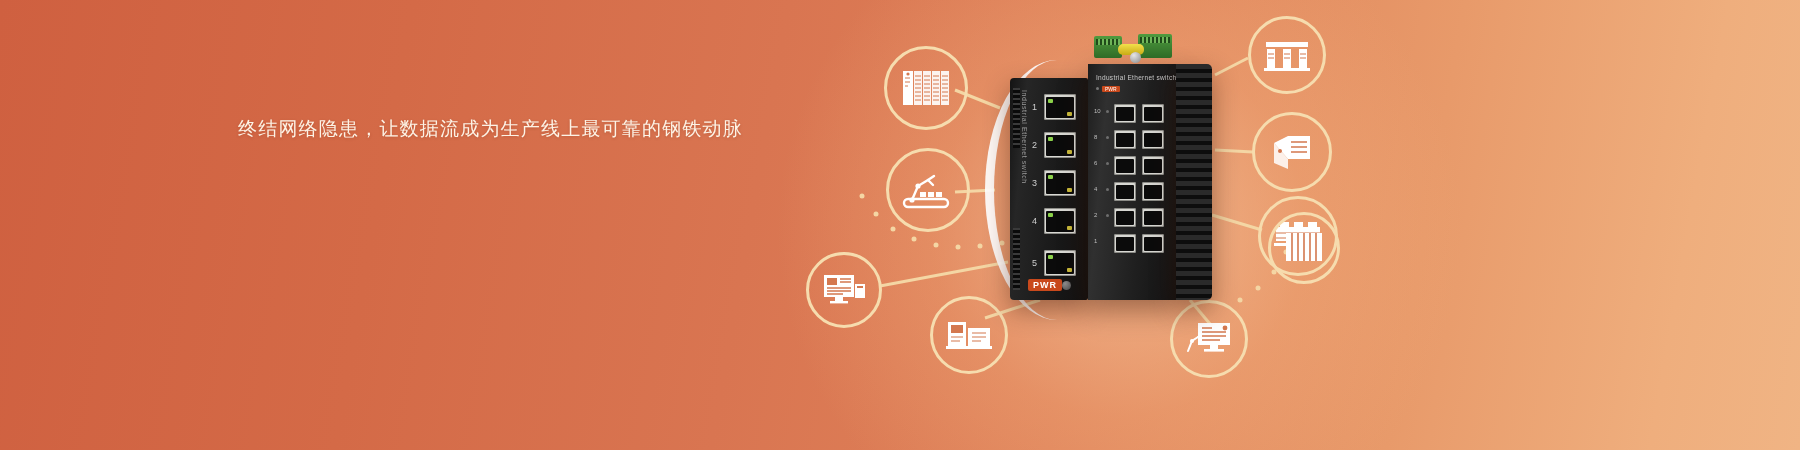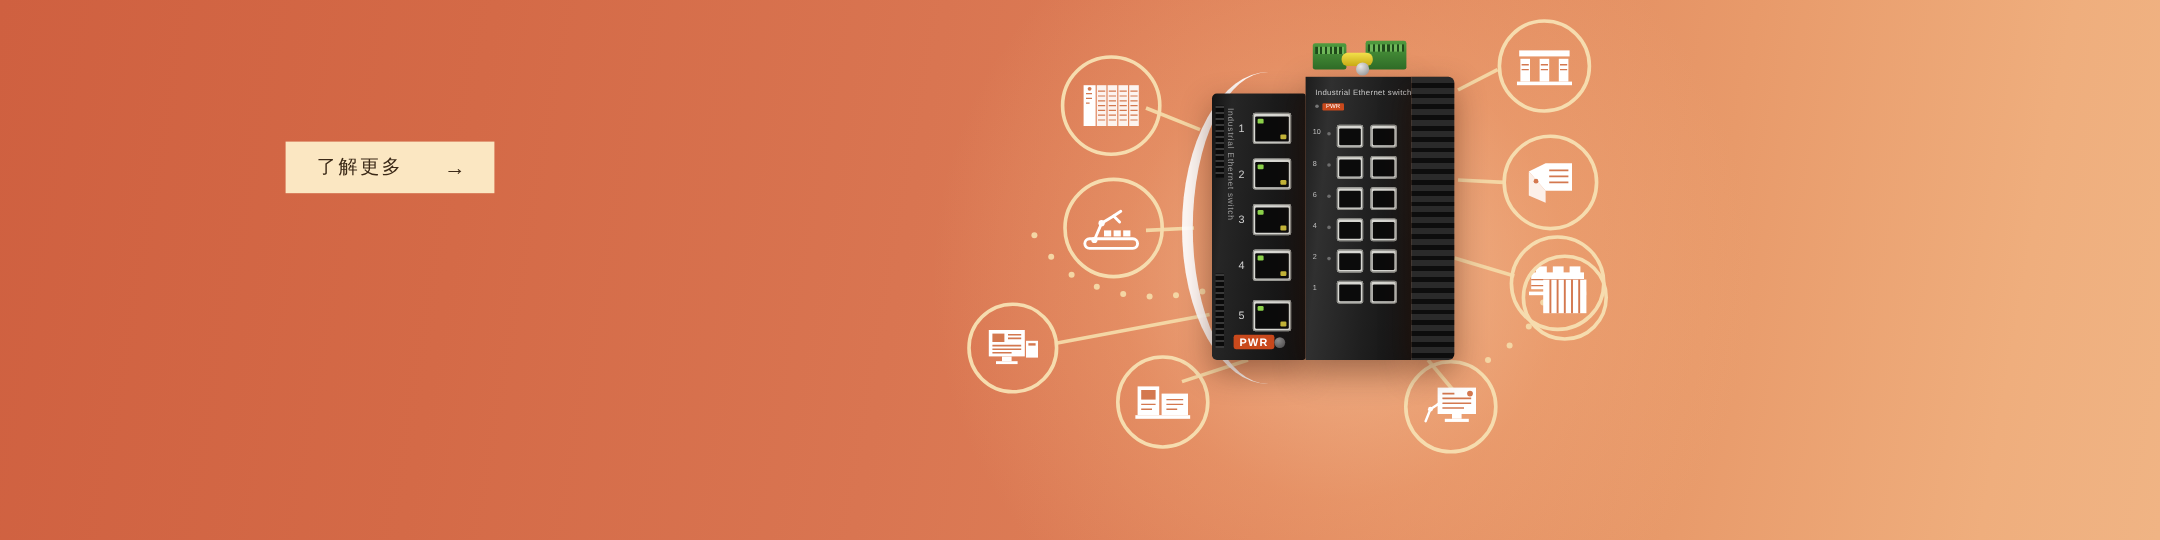--- a/index.html
+++ b/index.html
@@ -103,24 +103,21 @@
     pointer-events:none;
   }
 </style>
 </head>
 <body>
 
 <div class="banner">
   <div class="glow"></div>
 
   <div class="copy">
-    <button class="cta">
-      <span>了解更多</span>
-      <span class="arrow">→</span>
-    </button>
+    <div class="subhead">终结网络隐患，让数据流成为生产线上最可靠的钢铁动脉</div>
   </div>
 
   <div class="line" style="left:1048px;top:118px;width:0;"></div>
   <svg style="position:absolute;left:0;top:0;width:1800px;height:450px;pointer-events:none;">
     <g stroke="#f4d6a4" stroke-width="3" fill="none">
       <line x1="1000" y1="108" x2="955" y2="90"></line>
       <line x1="995" y1="190" x2="955" y2="192"></line>
       <line x1="1008" y1="262" x2="880" y2="286"></line>
       <line x1="1040" y1="300" x2="985" y2="318"></line>
       <line x1="1190" y1="300" x2="1215" y2="330"></line>

